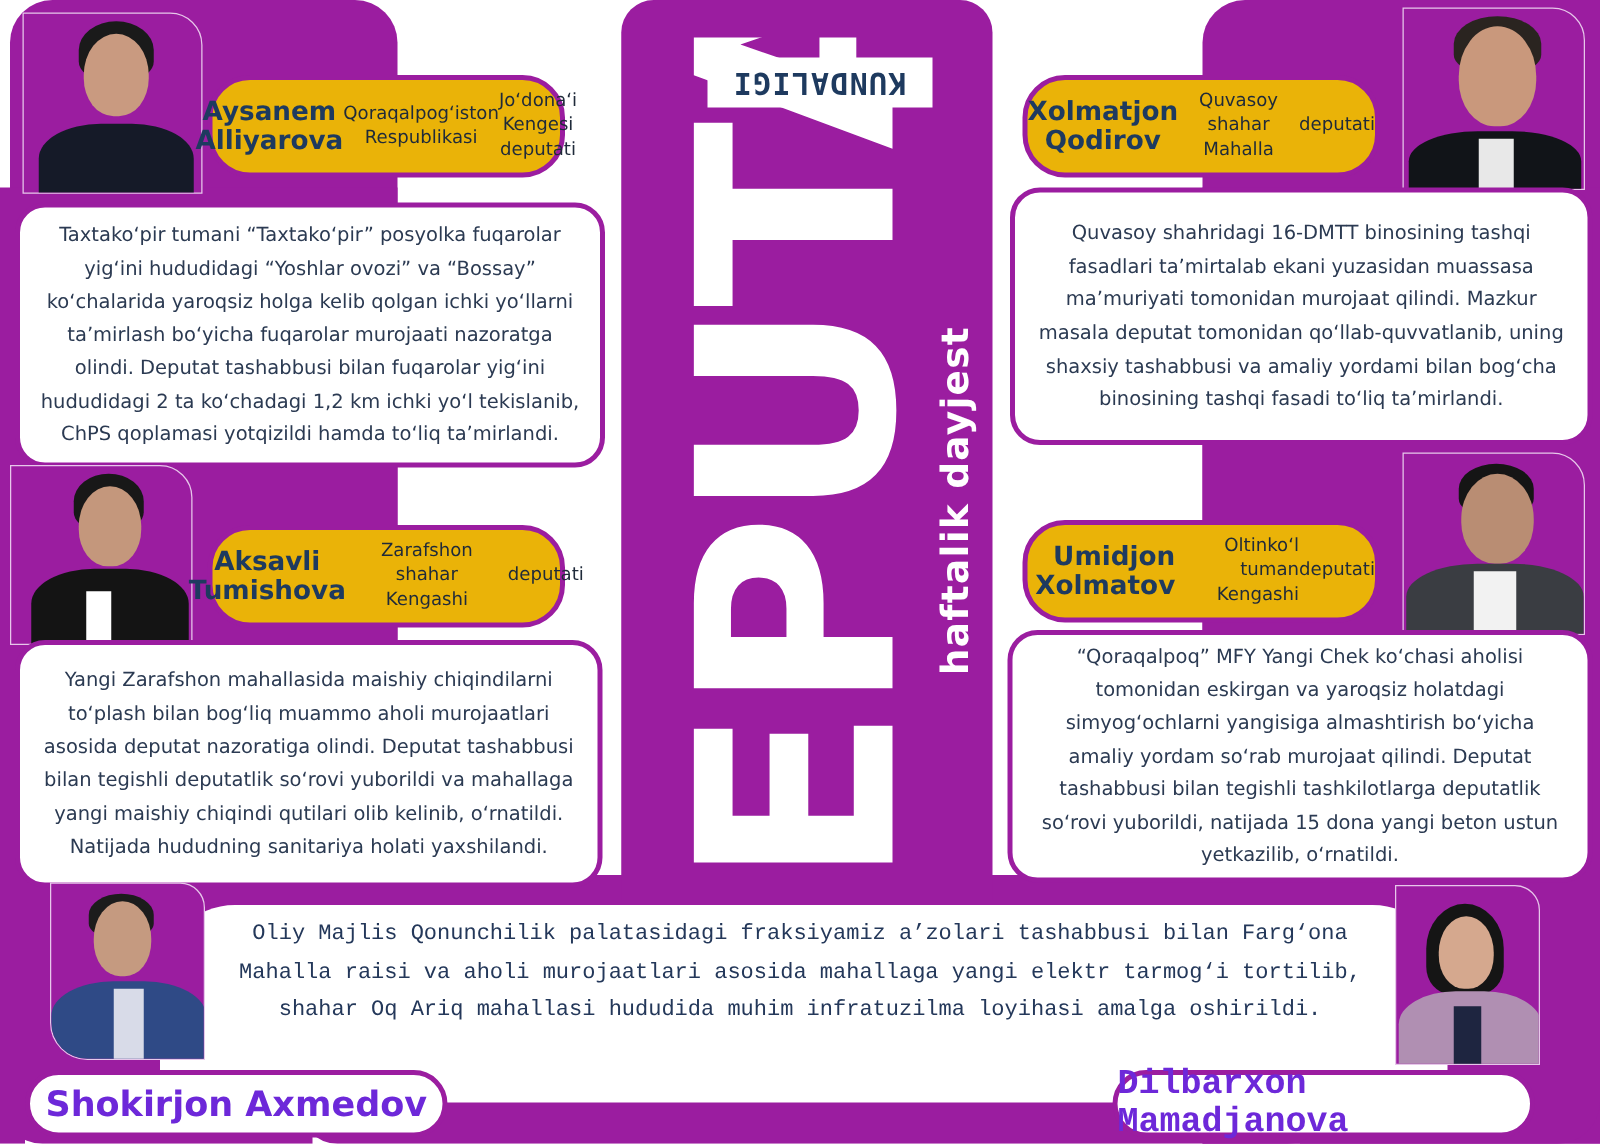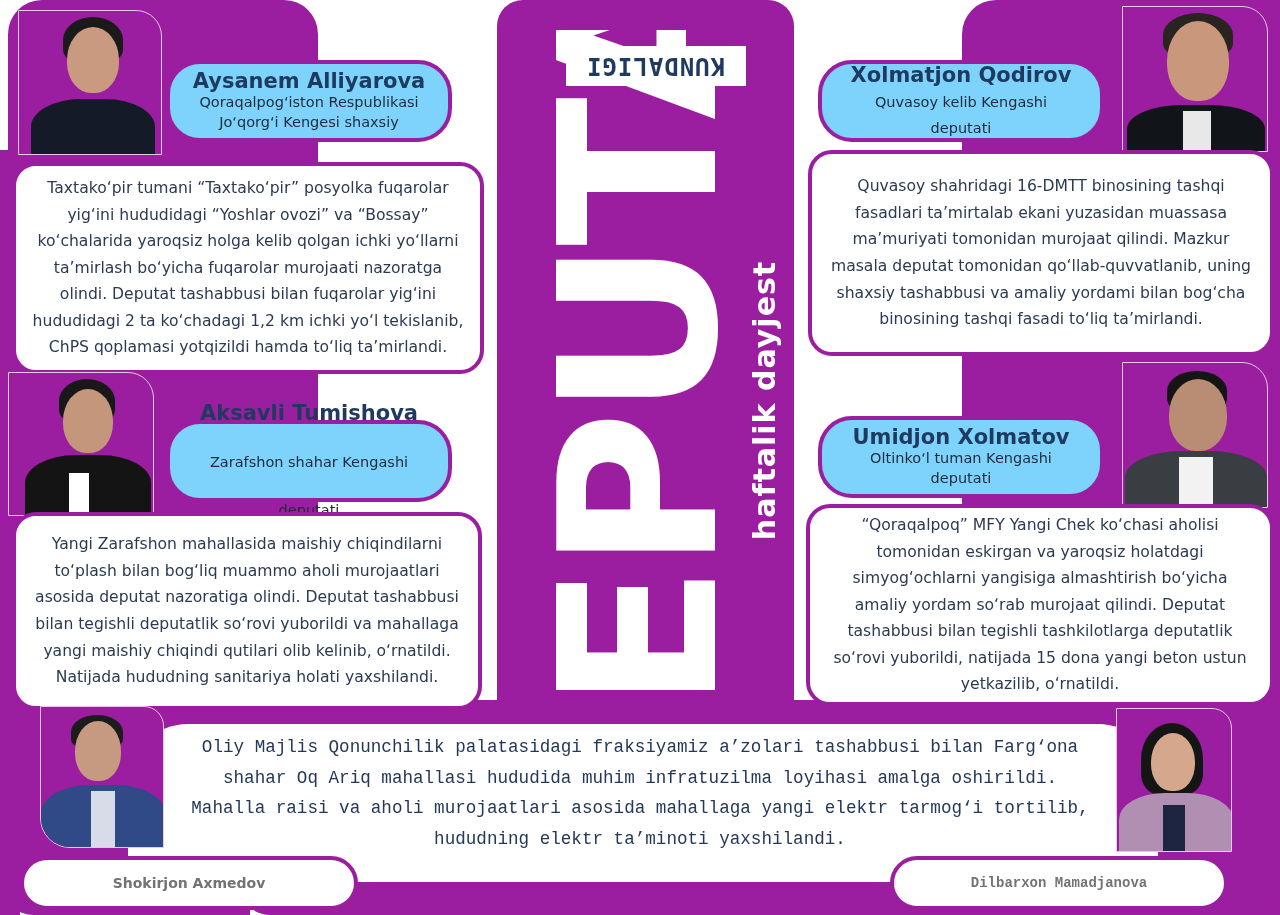--- a/index.html
+++ b/index.html
@@ -77,24 +77,24 @@
     position: absolute; border-radius: 50% 50% 46% 46%;
   }
   .photo .body {
     position: absolute; border-radius: 40% 40% 0 0;
   }
   .photo .hair { position: absolute; border-radius: 50% 50% 30% 30%; }
 
   
   .pill {
     position: absolute;
-    background: #7dd3fc;
+    background: #eab308;
     border: 4px solid #9b1da0;
     border-radius: 34px;
-    display: flex; flex-direction: column; align-items: center; justify-content: center;
+    display: flex; flex-direction: row; align-items: center; justify-content: center;
     text-align: center;
   }
   .pill .nm { font-weight: bold; font-size: 21px; color: #1e3a5f; line-height: 1.1; }
   .pill .role { font-size: 14.5px; color: #1f2a3a; line-height: 1.32; }
 
   
   .card {
     position: absolute;
     background: #ffffff;
     border: 4px solid #9b1da0;
@@ -130,21 +130,21 @@
   .bottom-line {
     position: absolute; left: 356px; top: 882px; width: 540px; height: 3px; background: #9b1da0;
   }
   .namepill {
     position: absolute;
     background: #ffffff;
     border: 4px solid #9b1da0;
     border-radius: 30px;
     display: flex; align-items: center; justify-content: center;
   }
-  .namepill span { font-weight: bold; font-size: 14px; color: #737373; text-align: right; }
+  .namepill span { font-weight: bold; font-size: 28px; color: #6d28d9; }
 
   .white-block { position: absolute; background: #ffffff; }
 </style>
 </head>
 <body>
 
 <div class="purple" id="lp-top" style="height:720px;"></div>
 <div class="white-block" style="left:318px; top:150px; width:0; height:0;"></div>
 <div class="purple" style="left:0; top:700px; width:250px; height:215px; border-radius:0 0 0 34px;"></div>
 <div class="purple" style="left:0; top:560px; width:20px; height:355px;"></div>
@@ -166,35 +166,35 @@
 </div>
 
 <div class="photo" style="left:18px; top:10px; width:144px; height:145px;">
   <div class="hair" style="left:44px; top:6px; width:60px; height:46px; background:#1a1a1a;"></div>
   <div class="head" style="left:48px; top:16px; width:52px; height:66px; background:#c99a80;"></div>
   <div class="body" style="left:12px; top:88px; width:124px; height:70px; background:#151a28;"></div>
 </div>
 <div class="pill" style="left:166px; top:60px; width:286px; height:82px;">
   <div class="nm">Aysanem Alliyarova</div>
   <div class="role">Qoraqalpog‘iston Respublikasi</div>
-  <div class="role">Jo‘qorg‘i Kengesi shaxsiy</div>
+  <div class="role">Jo‘dona‘i Kengesi deputati</div>
 </div>
 <div class="card" style="left:12px; top:162px; width:472px; height:212px;">
   <p>Taxtako‘pir tumani “Taxtako‘pir” posyolka fuqarolar yig‘ini hududidagi “Yoshlar ovozi” va “Bossay” ko‘chalarida yaroqsiz holga kelib qolgan ichki yo‘llarni ta’mirlash bo‘yicha fuqarolar murojaati nazoratga olindi. Deputat tashabbusi bilan fuqarolar yig‘ini hududidagi 2 ta ko‘chadagi 1,2 km ichki yo‘l tekislanib, ChPS qoplamasi yotqizildi hamda to‘liq ta’mirlandi.</p>
 </div>
 
 <div class="photo" style="left:1122px; top:6px; width:146px; height:146px;">
   <div class="hair" style="left:40px; top:6px; width:70px; height:44px; background:#2a2420;"></div>
   <div class="head" style="left:44px; top:14px; width:62px; height:80px; background:#c9987c;"></div>
   <div class="body" style="left:4px; top:98px; width:138px; height:60px; background:#111418;"></div>
   <div style="position:absolute; left:60px; top:104px; width:28px; height:44px; background:#e8e8e8;"></div>
 </div>
 <div class="pill" style="left:818px; top:60px; width:286px; height:82px;justify-content:space-between;">
   <div class="nm">Xolmatjon Qodirov</div>
-  <div class="role">Quvasoy kelib Kengashi</div>
+  <div class="role">Quvasoy shahar Mahalla</div>
   <div class="role">deputati</div>
 </div>
 <div class="card" style="left:808px; top:150px; width:466px; height:206px;">
   <p>Quvasoy shahridagi 16-DMTT binosining tashqi fasadlari ta’mirtalab ekani yuzasidan muassasa ma’muriyati tomonidan murojaat qilindi. Mazkur masala deputat tomonidan qo‘llab-quvvatlanib, uning shaxsiy tashabbusi va amaliy yordami bilan bog‘cha binosining tashqi fasadi to‘liq ta’mirlandi.</p>
 </div>
 
 <div class="photo" style="left:8px; top:372px; width:146px; height:144px;">
   <div class="hair" style="left:50px; top:6px; width:56px; height:44px; background:#181818;"></div>
   <div class="head" style="left:54px; top:16px; width:50px; height:64px; background:#c4977c;"></div>
   <div class="body" style="left:16px; top:82px; width:126px; height:70px; background:#141414;"></div>
@@ -220,23 +220,22 @@
   <div class="role">Oltinko‘l tuman Kengashi</div>
   <div class="role">deputati</div>
 </div>
 <div class="card" style="left:806px; top:504px; width:468px; height:202px;">
   <p>“Qoraqalpoq” MFY Yangi Chek ko‘chasi aholisi tomonidan eskirgan va yaroqsiz holatdagi simyog‘ochlarni yangisiga almashtirish bo‘yicha amaliy yordam so‘rab murojaat qilindi. Deputat tashabbusi bilan tegishli tashkilotlarga deputatlik so‘rovi yuborildi, natijada 15 dona yangi beton ustun yetkazilib, o‘rnatildi.</p>
 </div>
 
 <div id="bottom-card"></div>
 <div id="bottom-text">
   <div>Oliy Majlis Qonunchilik palatasidagi fraksiyamiz a’zolari tashabbusi bilan Farg‘ona</div>
+  <div>Mahalla raisi va aholi murojaatlari asosida mahallaga yangi elektr tarmog‘i tortilib,</div>
   <div>shahar Oq Ariq mahallasi hududida muhim infratuzilma loyihasi amalga oshirildi.</div>
-  <div>Mahalla raisi va aholi murojaatlari asosida mahallaga yangi elektr tarmog‘i tortilib,</div>
-  <div>hududning elektr ta’minoti yaxshilandi.</div>
 </div>
 <div class="white-block" style="left:300px; top:856px; width:620px; height:28px;"></div>
 <div class="bottom-line"></div>
 
 <div class="photo" style="left:40px; top:706px; width:124px; height:142px; border-radius:0 20px 0 30px;">
   <div class="hair" style="left:30px; top:8px; width:52px; height:34px; background:#1c1c1c;"></div>
   <div class="head" style="left:34px; top:14px; width:46px; height:60px; background:#c59a80;"></div>
   <div class="body" style="left:0; top:78px; width:124px; height:70px; background:#2f4a86;"></div>
   <div style="position:absolute; left:50px; top:84px; width:24px; height:60px; background:#d8dbe8;"></div>
 </div>

